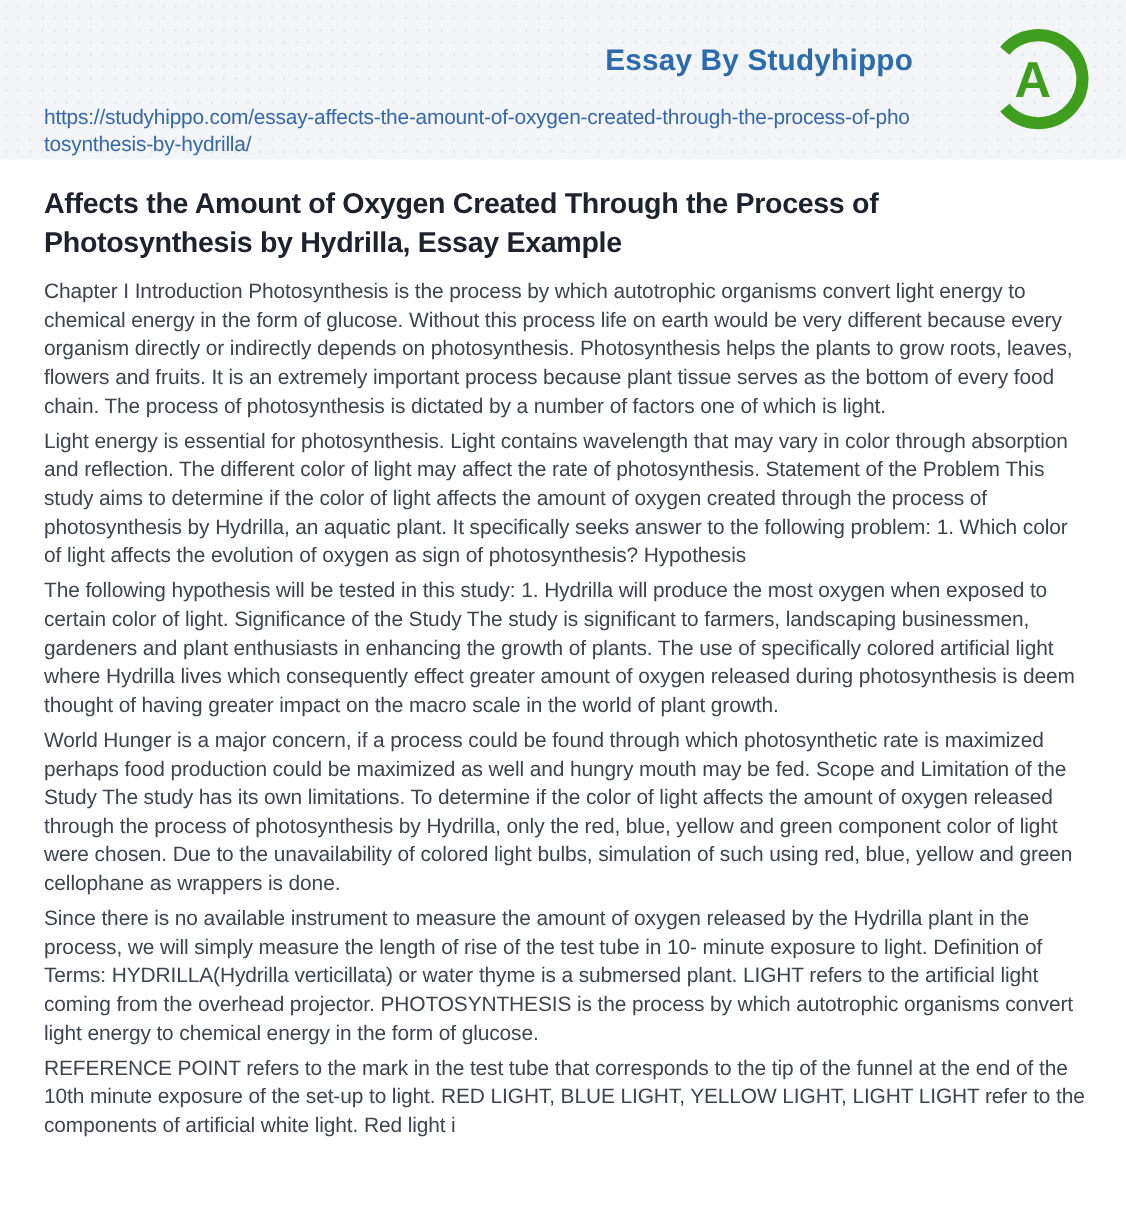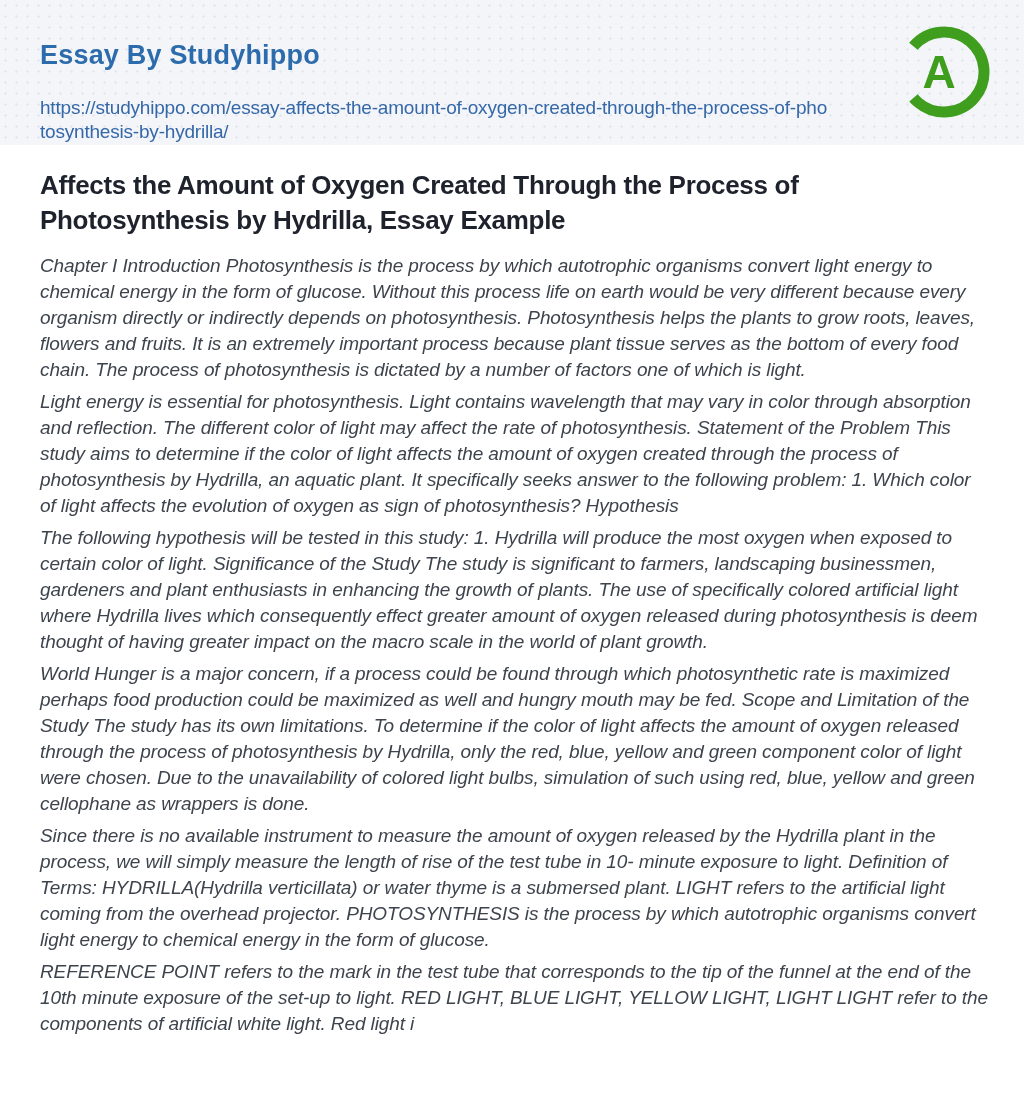--- a/index.html
+++ b/index.html
@@ -28,20 +28,21 @@
     align-items: flex-start;
     padding: 0 34px 0 40px;
   }
   .header-left { padding-top: 40px; max-width: 800px; }
   .site-title {
     color: #2d6cac;
     font-size: 27px;
     font-weight: 700;
     letter-spacing: 0.2px;
     line-height: 30px;
+    text-align: right;
   }
   .page-url {
     display: block;
     margin-top: 26px;
     width: 790px;
     color: #3568a8;
     font-size: 19px;
     line-height: 24px;
     text-decoration: none;
     word-break: break-all;
@@ -67,21 +68,20 @@
     letter-spacing: -0.3px;
     margin-bottom: 15px;
   }
   .article-body p {
     width: 950px;
     color: #3e444d;
     font-size: 19px;
     line-height: 26px;
     letter-spacing: -0.1px;
     margin-bottom: 6px;
-    font-style: italic;
   }
 </style>
 </head>
 <body>
 
 <div class="page">
 
   <div class="header">
     <div class="header-left">
       <div class="site-title">Essay By Studyhippo</div>

